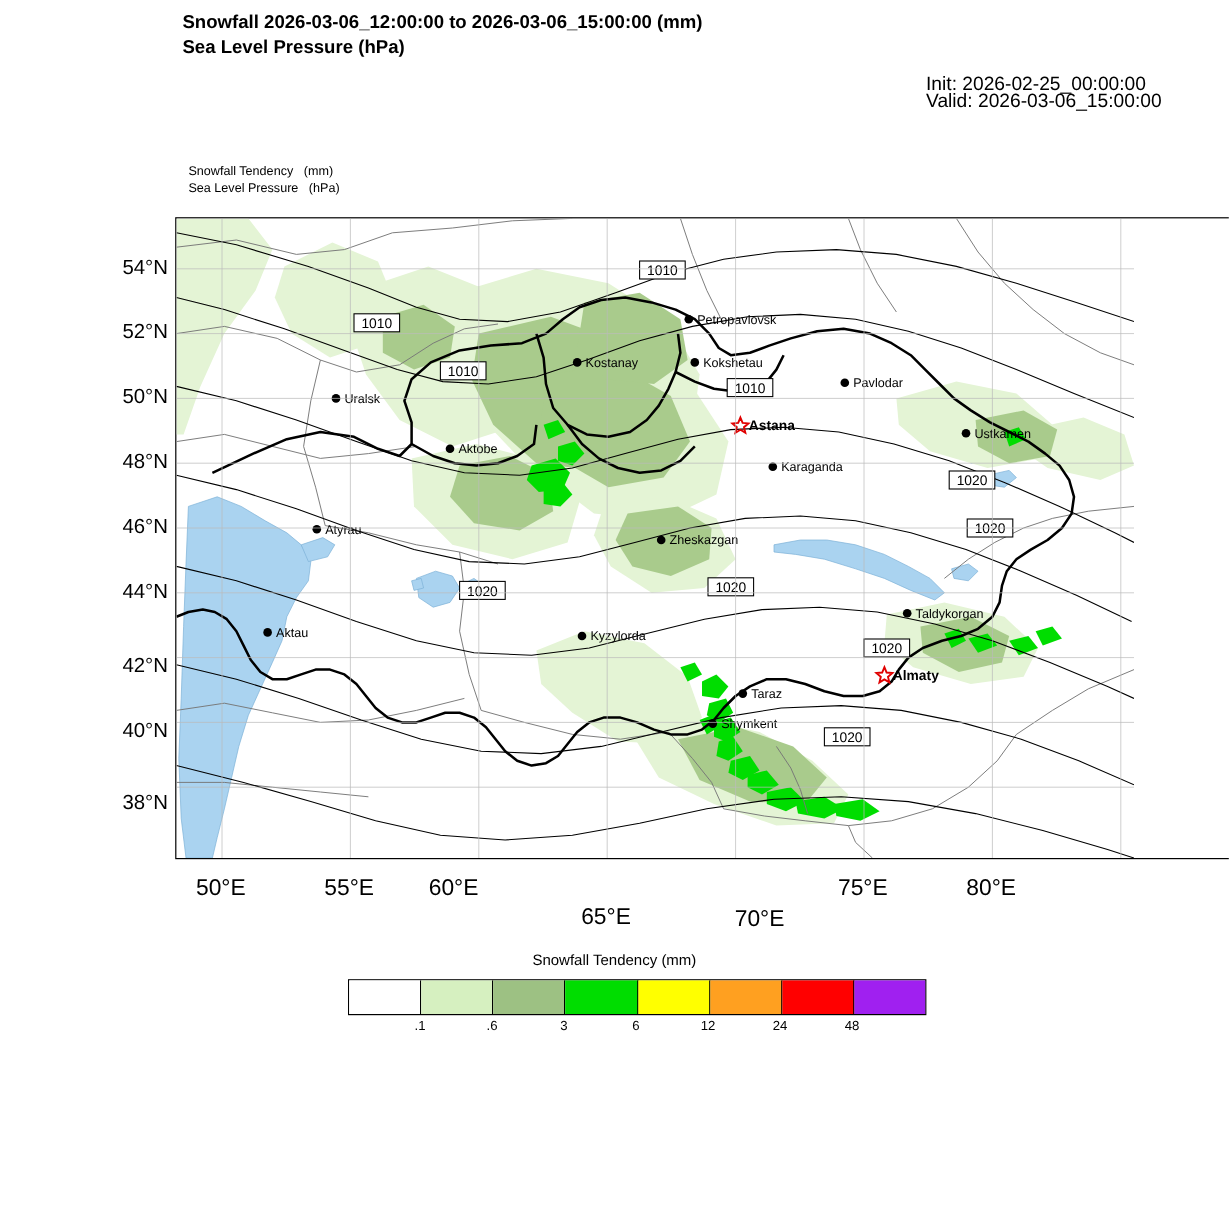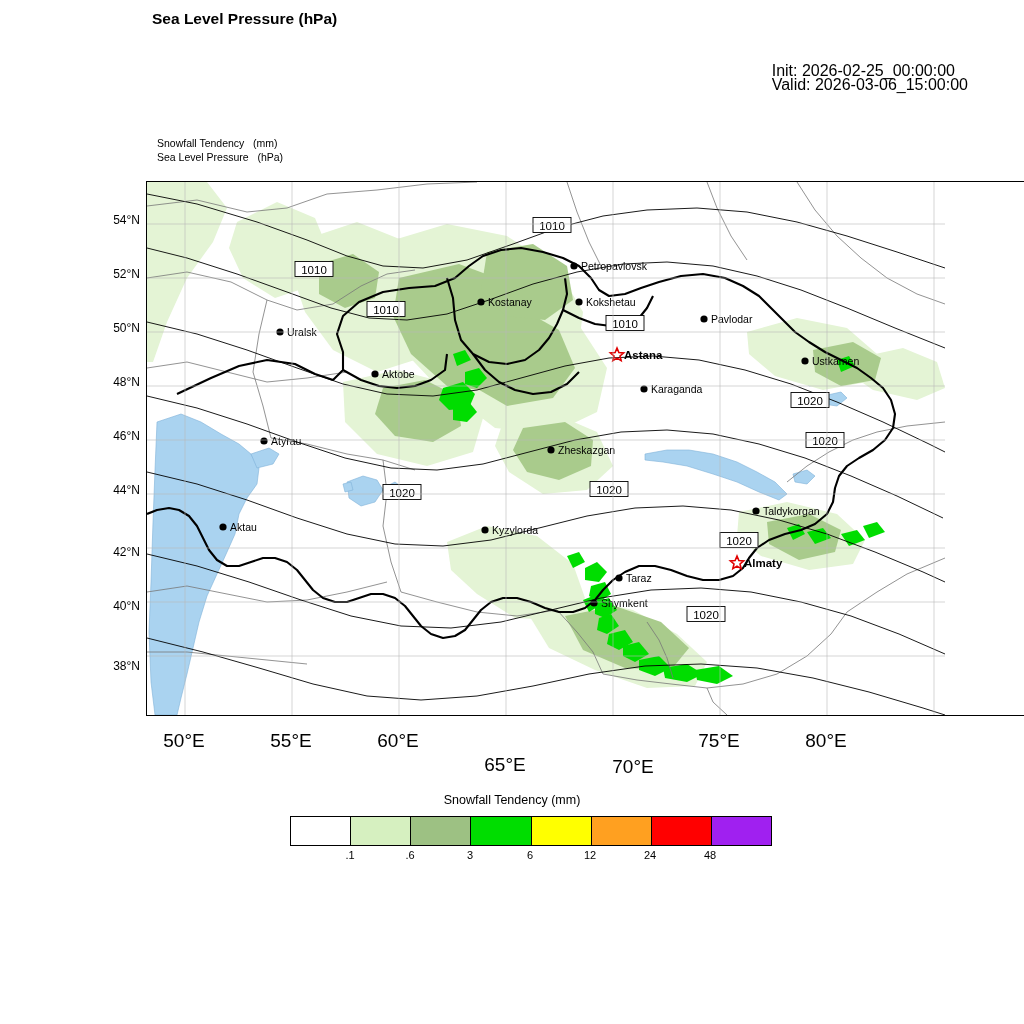--- a/index.html
+++ b/index.html
@@ -62,21 +62,21 @@
     border: 1.4px solid #000;
     box-sizing: border-box;
     background: #ffffff;
     overflow: hidden;
   }
   #map-svg { display: block; }
 
   
   .lat-label {
     position: absolute;
-    font-size: 12px;
+    font-size: 17px;
     text-align: right;
     width: 70px;
     white-space: nowrap;
   }
   .lon-label {
     position: absolute;
     font-size: 19px;
     text-align: center;
     width: 80px;
     white-space: nowrap;
@@ -122,20 +122,21 @@
     width: 40px;
     top: 0;
   }
 
   
 </style>
 </head>
 <body>
 
 <div id="header">
+  <div class="title-line">Snowfall 2026-03-06_12:00:00 to 2026-03-06_15:00:00 (mm)</div>
   <div class="title-line">Sea Level Pressure  (hPa)</div>
 </div>
 
 <div id="init-block">
   <div>Init: 2026-02-25_00:00:00</div>
   <div>Valid: 2026-03-06_15:00:00</div>
 </div>
 
 <div id="field-labels">
   <span class="fl-row">Snowfall Tendency   (mm)</span>
@@ -445,21 +446,21 @@
   <div class="lat-label" style="left:70px; top:429px;">46°N</div>
   <div class="lat-label" style="left:70px; top:483px;">44°N</div>
   <div class="lat-label" style="left:70px; top:545px;">42°N</div>
   <div class="lat-label" style="left:70px; top:599px;">40°N</div>
   <div class="lat-label" style="left:70px; top:659px;">38°N</div>
 </div>
 
 <div id="lon-axis">
   <div class="lon-label" style="left:144px; top:730px;">50°E</div>
   <div class="lon-label" style="left:251px; top:730px;">55°E</div>
-  <div class="lon-label" style="left:358px; top:730px;">60°E</div>
+  <div class="lon-label" style="left:338px; top:730px;">60°E</div>
   <div class="lon-label" style="left:465px; top:730px;margin-top:24px;">65°E</div>
   <div class="lon-label" style="left:593px; top:730px;margin-top:26px;">70°E</div>
   <div class="lon-label" style="left:679px; top:730px;">75°E</div>
   <div class="lon-label" style="left:786px; top:730px;">80°E</div>
 </div>
 
 <div id="colorbar-title">Snowfall Tendency (mm)</div>
 <div id="colorbar">
     <div class="cb-cell" style="background: rgb(255, 255, 255);"></div>
     <div class="cb-cell" style="background: rgb(214, 240, 192);"></div>

